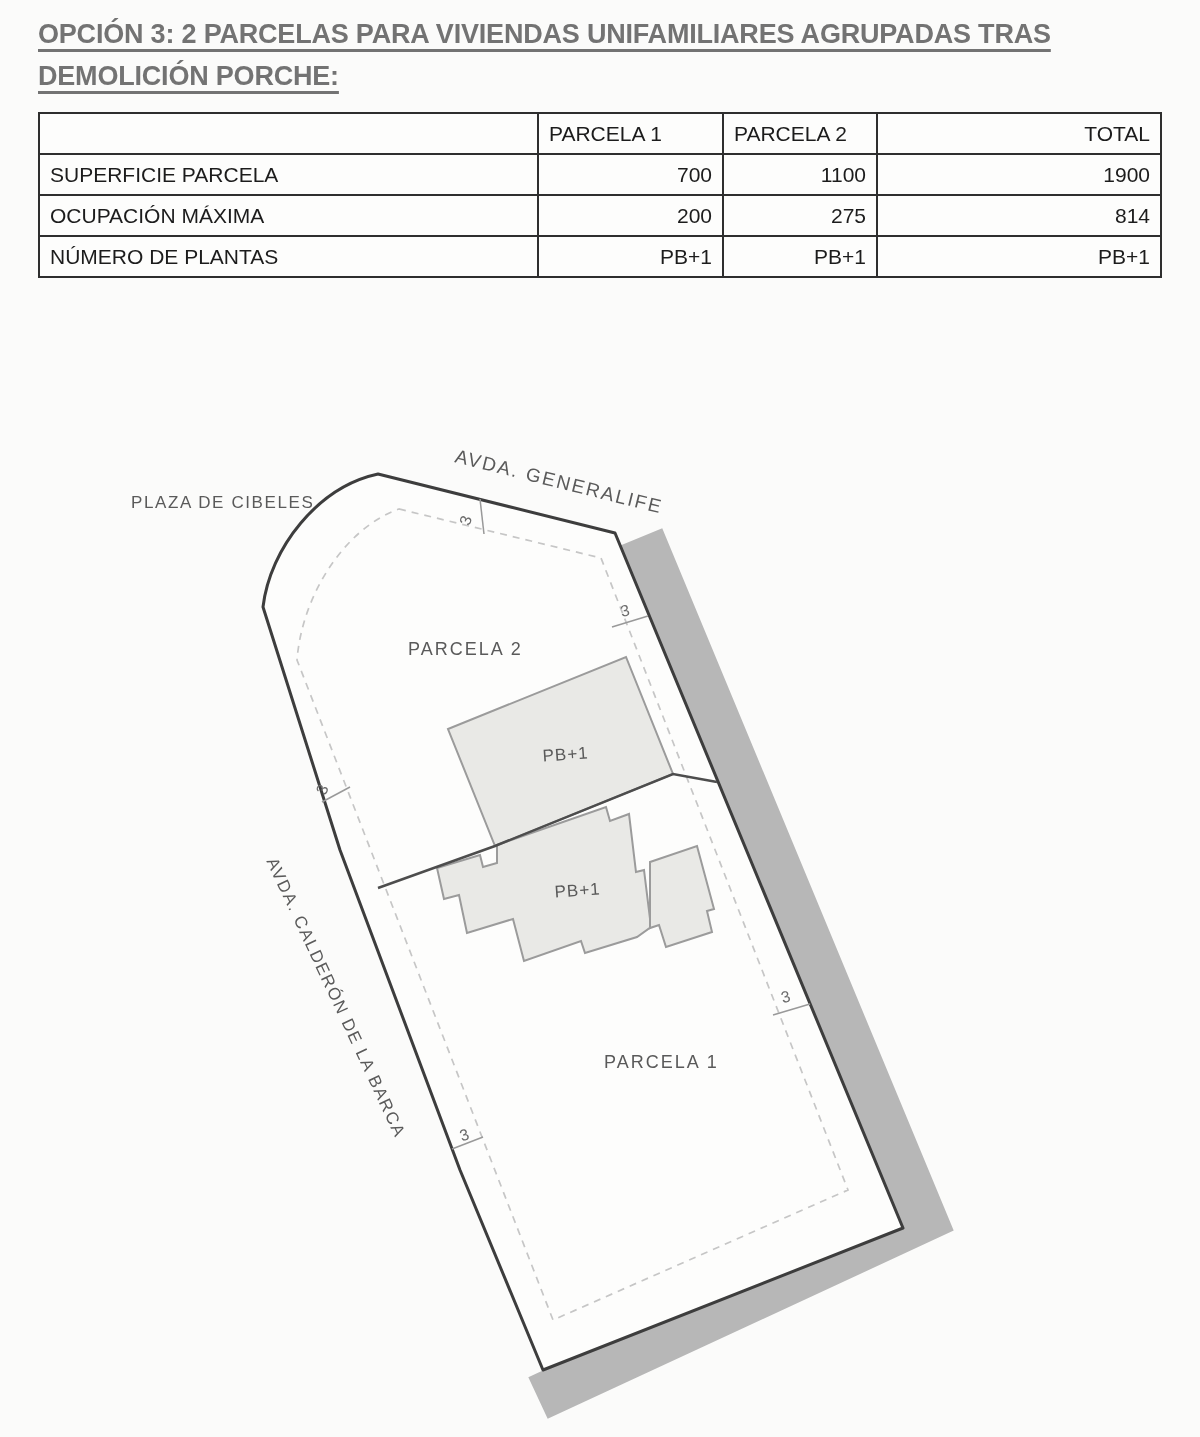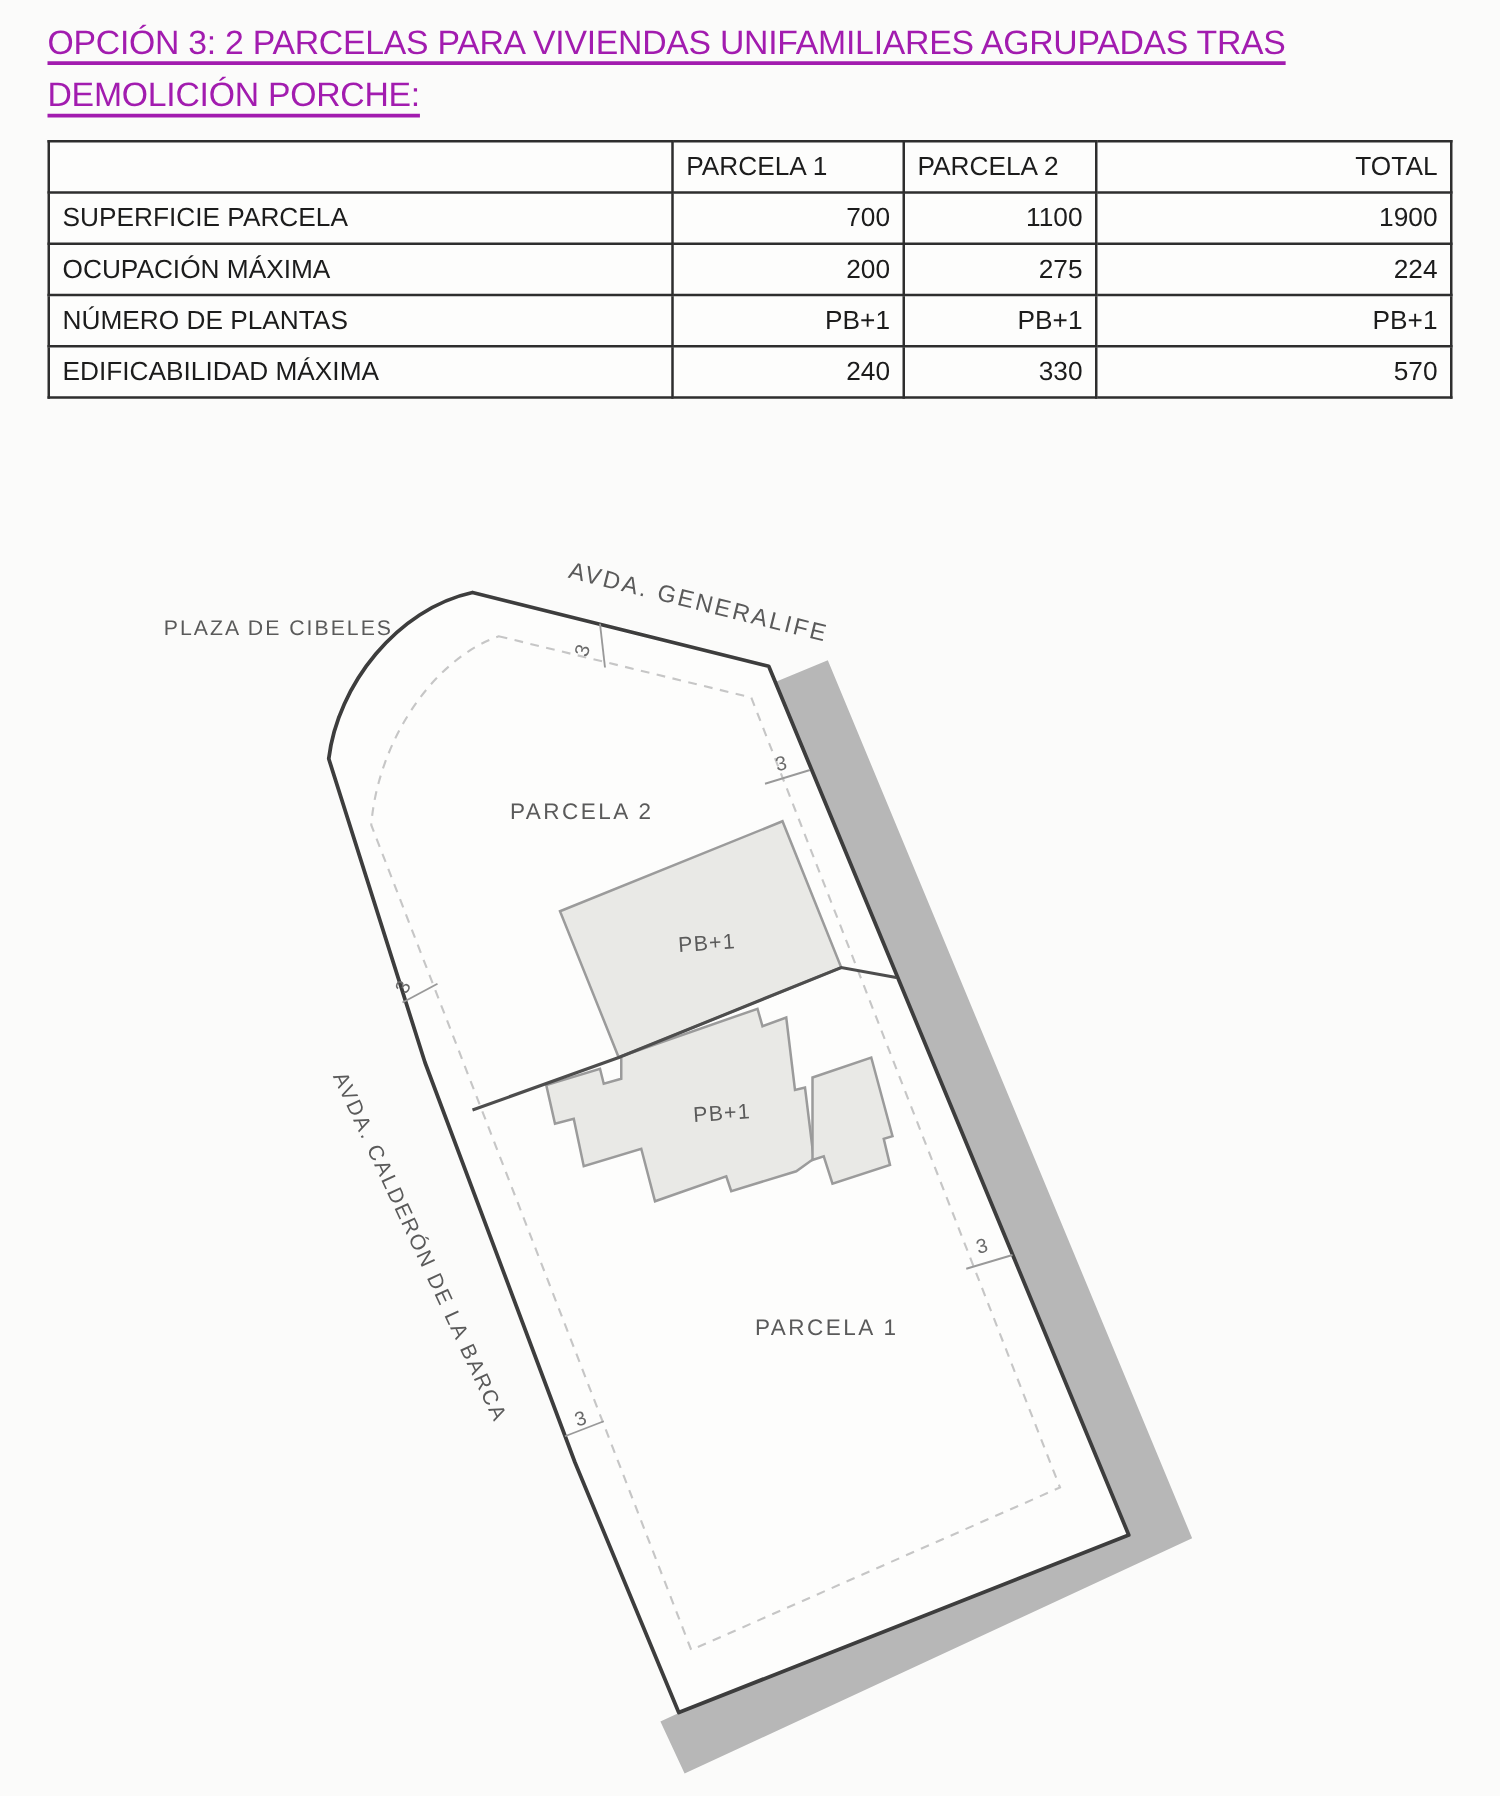--- a/index.html
+++ b/index.html
@@ -2,21 +2,21 @@
 <html><head>
 <meta charset="utf-8">
 <style>
   html,body { margin:0; padding:0; }
   body {
     width:1200px; height:1437px; position:relative; overflow:hidden;
     background:#fbfbfa; font-family:"Liberation Sans", sans-serif;
   }
   .title {
     position:absolute; left:38px; top:13px; width:1130px;
-    font-size:27px; font-weight:normal; color:#a21caf; letter-spacing:-0.2px;
+    font-size:27px; font-weight:bold; color:#737373; letter-spacing:-0.2px;
     line-height:42px;
   }
   .title .tline {
     text-decoration:underline;
     text-decoration-thickness:2.5px;
     text-underline-offset:6px;
   }
   table.datatable {
     position:absolute; left:38px; top:112px; width:1122px;
     border-collapse:collapse; table-layout:fixed;
@@ -61,33 +61,27 @@
   <tr>
     <td>SUPERFICIE PARCELA</td>
     <td class="num">700</td>
     <td class="num">1100</td>
     <td class="num">1900</td>
   </tr>
   <tr>
     <td>OCUPACIÓN MÁXIMA</td>
     <td class="num">200</td>
     <td class="num">275</td>
-    <td class="num">224</td>
+    <td class="num">814</td>
   </tr>
   <tr>
     <td>NÚMERO DE PLANTAS</td>
     <td class="num">PB+1</td>
     <td class="num">PB+1</td>
     <td class="num">PB+1</td>
-  </tr>
-  <tr>
-    <td>EDIFICABILIDAD MÁXIMA</td>
-    <td class="num">240</td>
-    <td class="num">330</td>
-    <td class="num">570</td>
   </tr>
 </tbody>
   </table>
 
 <svg class="plan-svg" width="1200" height="1007" viewBox="0 0 1200 1007">
 
   <polyline points="641,107 924,789 538,968" fill="none" stroke-width="46" stroke-linecap="butt" stroke-linejoin="miter" stroke-miterlimit="6" stroke="#b7b7b7"></polyline>
 
   <path d="M 378,44 L 615,103 L 903,798 L 543,940 L 460,740 L 340,420 L 263,177 C 270,118 318,57 378,44 Z" stroke-width="3" stroke-linejoin="round" fill="#fdfdfc" stroke="#3d3d3d"></path>
 

